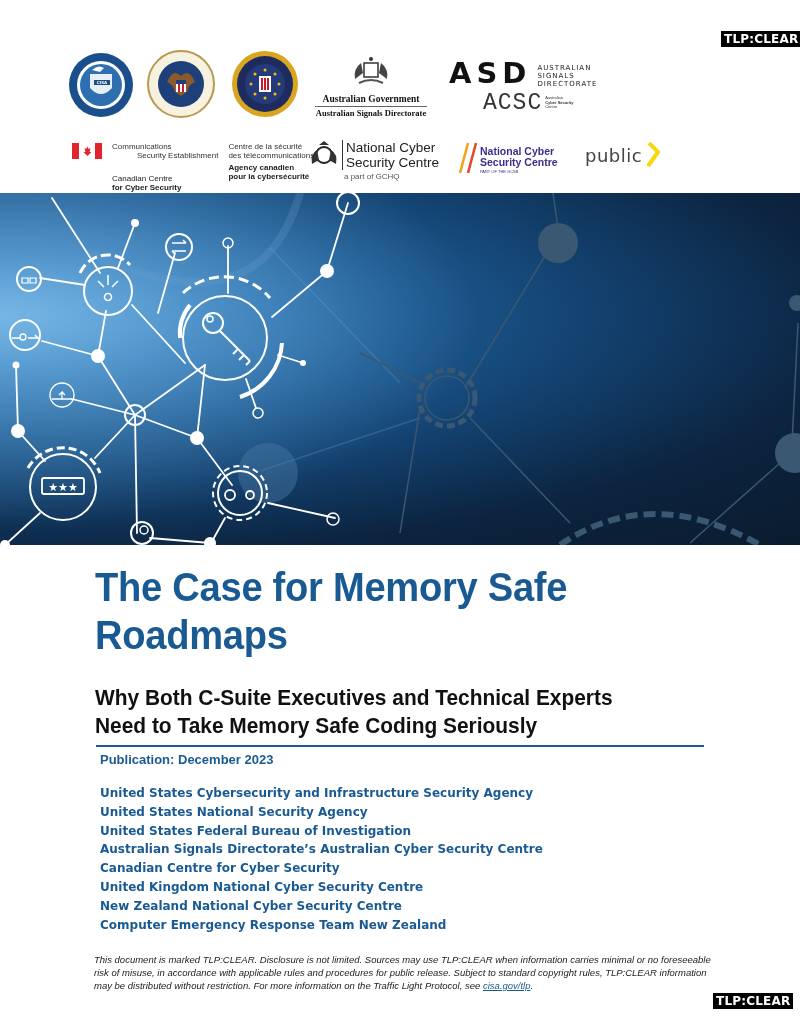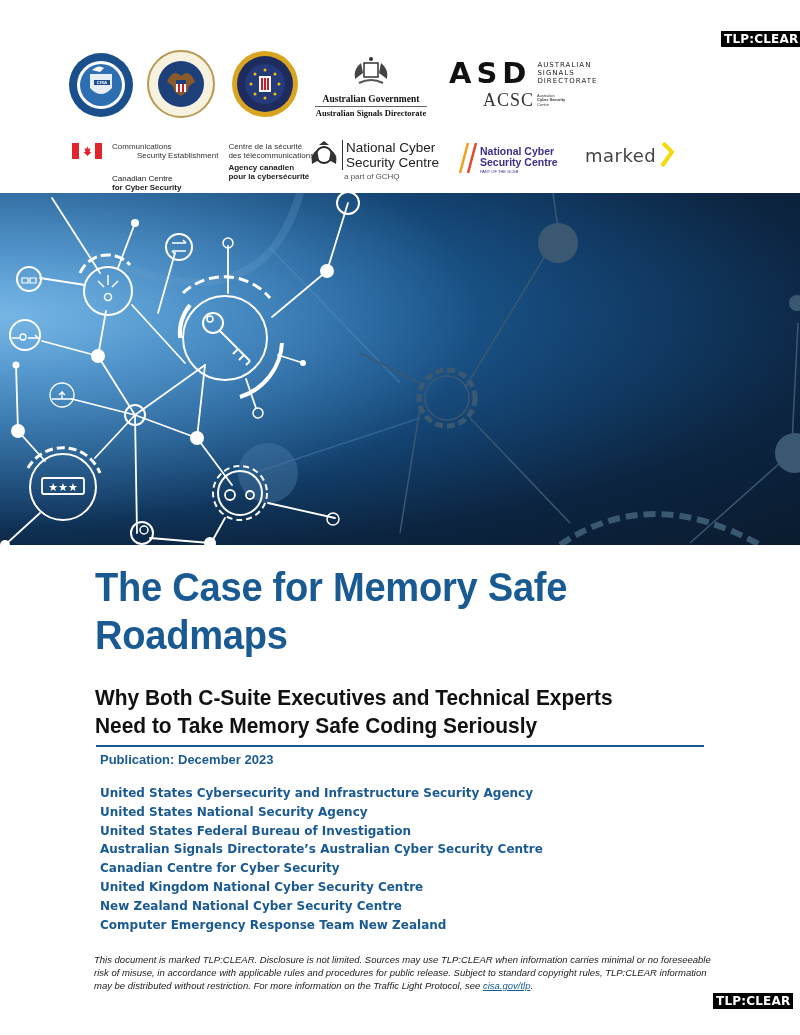--- a/index.html
+++ b/index.html
@@ -72,30 +72,30 @@
     <rect x="15" y="8" width="14" height="14" fill="none" stroke="#333" stroke-width="1.5"></rect>
     <path d="M6 24 q-2 -10 6 -16 l2 10z" fill="#444"></path>
     <path d="M38 24 q2 -10 -6 -16 l-2 10z" fill="#444"></path>
     <path d="M10 28 q12 -6 24 0" fill="none" stroke="#555" stroke-width="2"></path>
     <circle cx="22" cy="4" r="2" fill="#333"></circle>
   </svg>
   <div style="font-family:'Liberation Serif',serif; font-weight:bold; font-size:9.5px; line-height:12px; color:#111; border-bottom:1px solid #666; padding-bottom:1px;">Australian Government</div>
   <div style="font-family:'Liberation Serif',serif; font-weight:bold; font-size:8.5px; line-height:12px; color:#111;">Australian Signals Directorate</div>
 </div>
 <div class="abs" style="left:449px; top:58px;">
-  <div style="display:flex; align-items:center;">
+  <div style="display:flex; align-items:flex-end;">
     <span style="font-family:'DejaVu Sans',sans-serif; font-weight:bold; font-size:29px; letter-spacing:5px; color:#111; line-height:30px;">ASD</span>
     <div style="margin-left:6px; font-family:'DejaVu Sans',sans-serif; font-size:7px; line-height:8px; letter-spacing:1px; color:#222;">
       <div>AUSTRALIAN</div>
       <div>SIGNALS</div>
       <div>DIRECTORATE</div>
     </div>
   </div>
   <div style="display:flex; align-items:center; margin-left:34px; margin-top:2px;">
-    <span style="font-family:Liberation Serif, serif; font-weight:300; font-size:18px; color:#333; letter-spacing:1px;">ACSC</span>
+    <span style="font-family:Liberation Mono, monospace; font-weight:300; font-size:23px; color:#333; letter-spacing:1px;">ACSC</span>
     <div style="margin-left:3px; font-size:4px; line-height:4.5px; color:#333;">
       <div>Australian</div>
       <div style="font-weight:bold;">Cyber Security</div>
       <div>Centre</div>
     </div>
   </div>
 </div>
 
 <div class="abs" style="left:72px; top:142px; display:flex;">
   <svg width="30" height="16" viewBox="0 0 30 16" style="margin-top:1px;">
@@ -137,21 +137,21 @@
     <line x1="18" y1="2" x2="10" y2="32" stroke="#e0492a" stroke-width="2.5"></line>
   </svg>
   <div style="margin-left:2px; margin-top:5px;">
     <div style="font-weight:bold; font-size:10.5px; line-height:11px; color:#3b2e8c;">National Cyber</div>
     <div style="font-weight:bold; font-size:10.5px; line-height:11px; color:#3b2e8c;">Security Centre</div>
     <div style="font-size:4px; line-height:8px; color:#3b2e8c;">PART OF THE GCSB</div>
   </div>
 </div>
 
 <div class="abs" style="left:585px; top:142px; display:flex; align-items:center;">
-  <span style="font-family:'DejaVu Sans',sans-serif; font-size:18px; color:#444; letter-spacing:0.5px;">marked</span>
+  <span style="font-family:'DejaVu Sans',sans-serif; font-size:18px; color:#444; letter-spacing:0.5px;">public</span>
   <svg width="14" height="26" viewBox="0 0 14 26" style="margin-left:4px;">
     <path d="M3 1 L12 10 L2 24" fill="none" stroke="#f5d90a" stroke-width="4"></path>
   </svg>
 </div>
 
 <div class="abs banner">
   <svg width="800" height="352" viewBox="0 0 800 352">
     <defs>
       <radialGradient id="glow" cx="0" cy="0.35" r="0.6">
         <stop offset="0" stop-color="#8cc6f0" stop-opacity="0.55"></stop>

